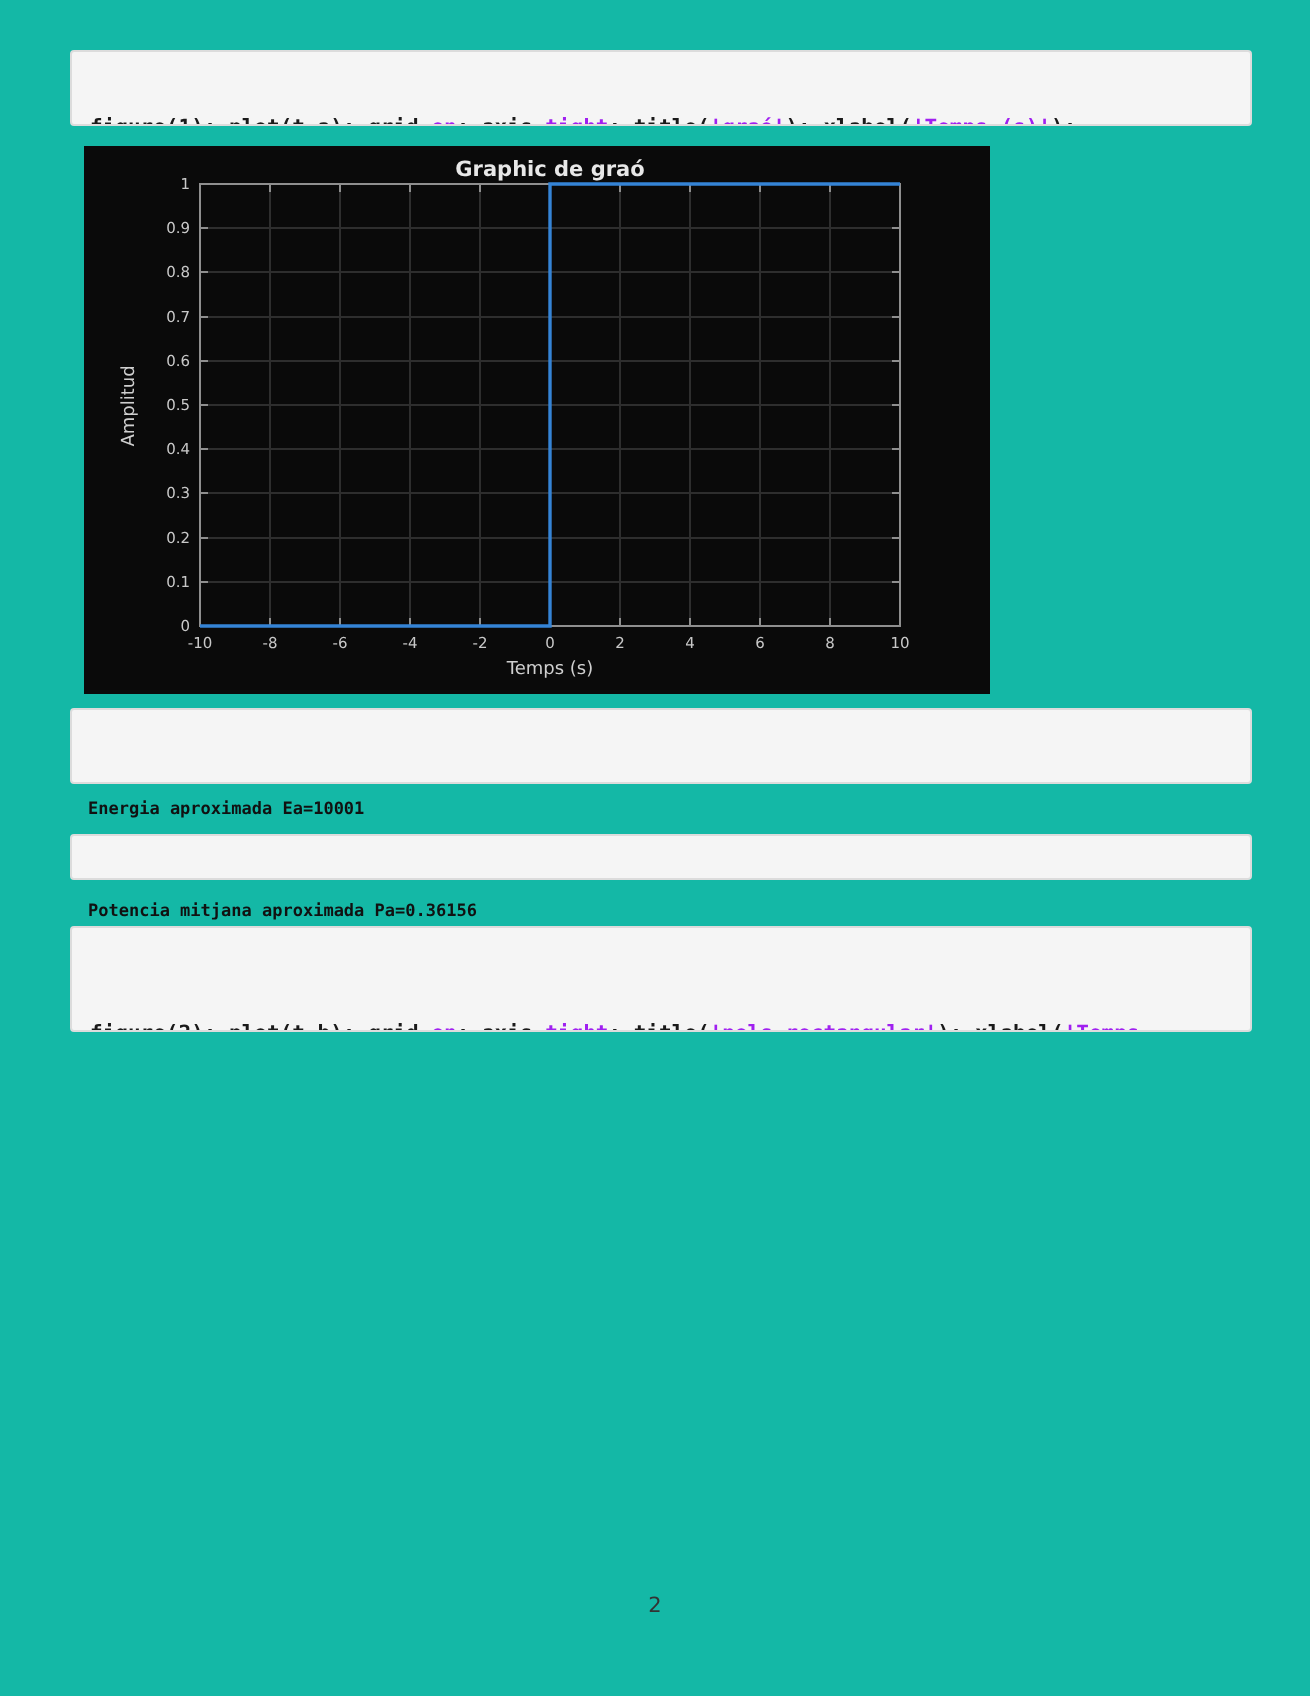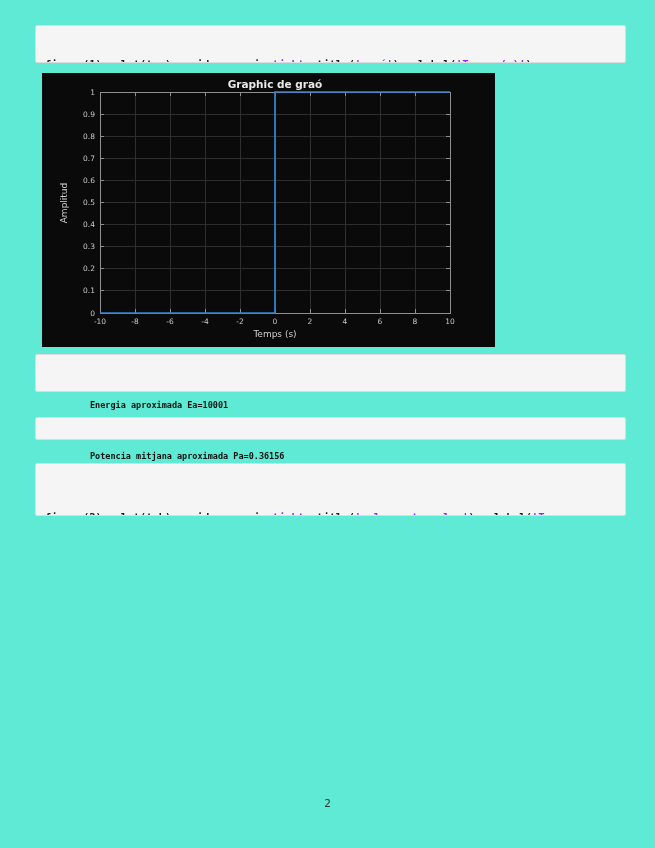--- a/index.html
+++ b/index.html
@@ -2,21 +2,21 @@
 <html style="--code-string: #a020f0; --code-plain: #1a1a1a; --code-cell-bg: #f5f5f5; --code-cell-border: #dcdcdc; --figure-bg: #0a0a0a; --axis: #8f8f8f; --grid: #2e2e2e; --tick-text: #c8c8c8;"><head>
 <meta charset="utf-8">
 <style>
   html, body { margin: 0; padding: 0; }
   body { background: #ffffff; }
 
   .page {
     position: relative;
     width: 655px;
     height: 848px;
-    background: #5eead4;
+    background: #14b8a6;
     font-family: "DejaVu Sans", sans-serif;
     overflow: hidden;
   }
 
   
   .code-cell {
     position: absolute;
     left: 35px;
     width: 591px;
     box-sizing: border-box;
@@ -39,21 +39,20 @@
 
   
   .code-output {
     position: absolute;
     left: 44px;
     font-family: "DejaVu Sans Mono", monospace;
     font-size: 8.5px;
     font-weight: 700;
     color: #111111;
     white-space: pre;
-    margin-left: 46px;
   }
   .out-1 { top: 400px; }
   .out-2 { top: 451px; }
 
   
   .figure {
     position: absolute;
     left: 42px;
     top: 73px;
     width: 453px;

